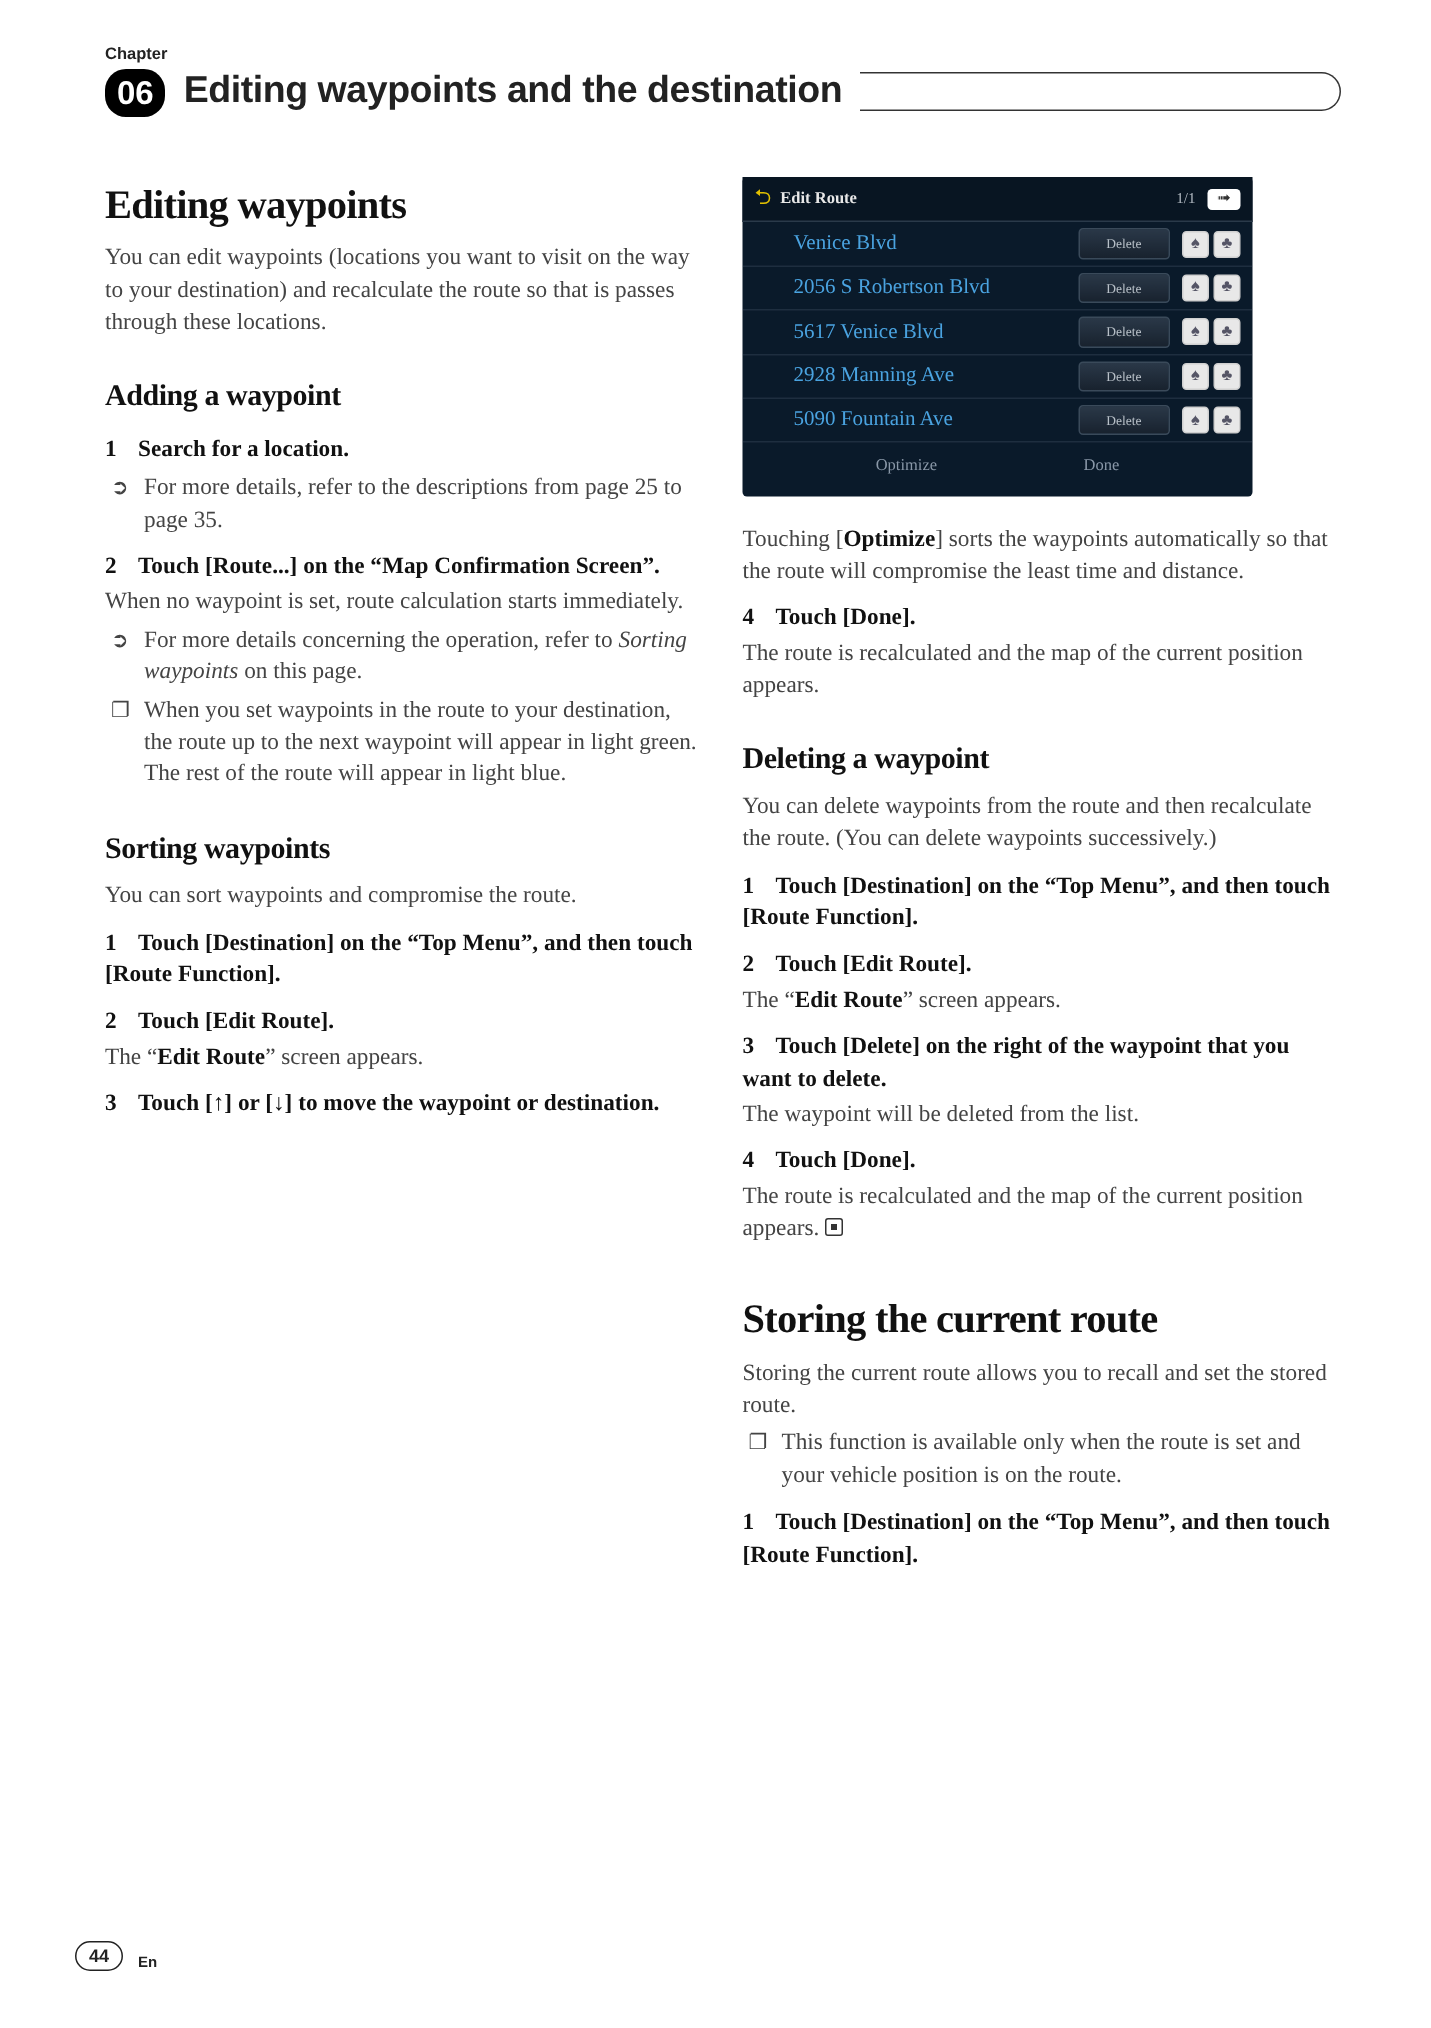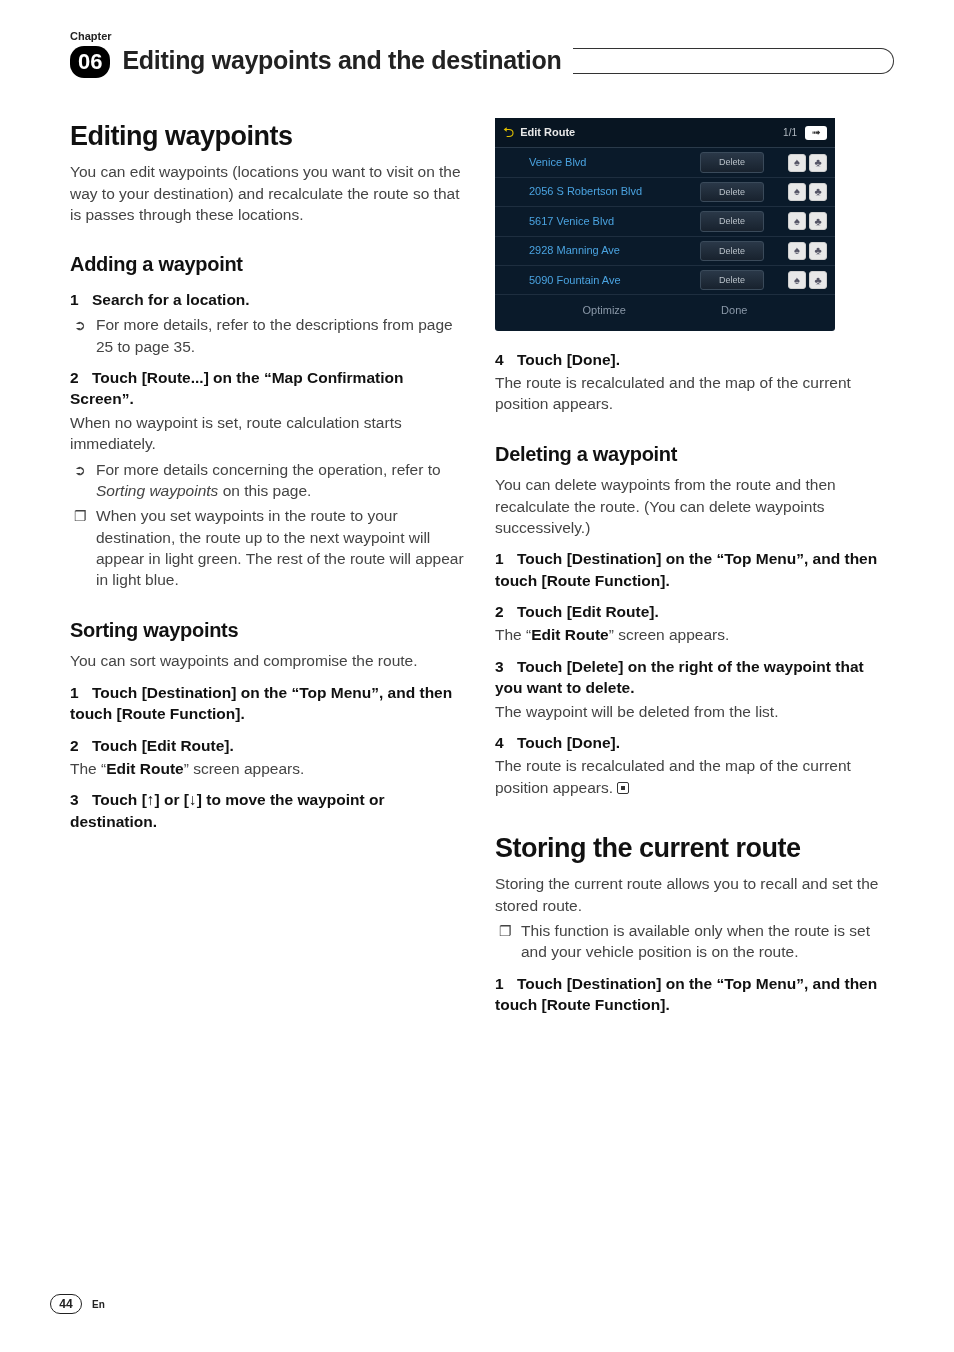--- a/index.html
+++ b/index.html
@@ -46,20 +46,21 @@
     border-left: none;
     border-radius: 0 16px 16px 0;
     border-bottom-width:1px;
     border-top-width:1px;
     position: relative;
     top: 2px;
   }
   .columns {
     display: flex;
     gap: 26px;
+    font-family: Liberation Serif, serif;
   }
   .col {
     flex: 1;
     font-size: 15.5px;
     line-height: 1.38;
     color: #444;
   }
   h1.section {
     font-size: 27px;
     font-weight: 800;
@@ -122,25 +123,25 @@
   .shot-head .fwd {
     background:#fff; color:#333; border-radius:3px;
     width:22px; height:14px; display:flex; align-items:center; justify-content:center;
     font-size:11px;
   }
   .shot-row {
     display:flex; align-items:center;
     padding:4px 8px 4px 34px;
     border-bottom:1px solid rgba(120,140,160,.18);
   }
-  .shot-row .name { flex:1; color:#4aa3e0; font-size:11px;}
+  .shot-row .name { flex:1; color:#4aa3e0; font-size:14px;}
   .shot-row .del {
     background:linear-gradient(#2a3848,#18222e);
     color:#b8c0c8; font-size:9px; padding:3px 18px;
-    border-radius:3px; border:1px solid #3a4a5a; margin-right:21px;
+    border-radius:3px; border:1px solid #3a4a5a; margin-right:5px;
   }
   .shot-row .arrow {
     width:18px; height:18px; background:#e8e8e8; border-radius:3px;
     display:flex; align-items:center; justify-content:center;
     color:#556; font-size:11px; margin-left:3px;
     border:1px solid #cfcfcf;
   }
   .shot-foot {
     display:flex; justify-content:space-around;
     padding:8px 40px 2px;
@@ -149,21 +150,21 @@
   .end-icon {
     display:inline-block; border:1px solid #333; width:12px; height:12px;
     position:relative; top:1px; border-radius:2px;
   }
   .end-icon::after{
     content:""; position:absolute; left:3px; top:3px; width:4px; height:4px;
     background:#333;
   }
   .footer {
     position:absolute; bottom:38px; left:50px;
-    display:flex; align-items:center; gap:10px;
+    display:flex; align-items:flex-end; gap:10px;
   }
   .page-num {
     border:1.5px solid #222; border-radius:50%;
     width:32px; height:20px; border-radius:12px;
     display:flex; align-items:center; justify-content:center;
     font-size:12px; font-weight:bold;
   }
   .lang { font-size:10px; font-weight:bold;}
 </style>
 </head>
@@ -240,20 +241,21 @@
           <span class="del">Delete</span>
           <span class="arrow">♠</span>
           <span class="arrow">♣</span>
         </div>
         <div class="shot-foot">
           <span>Optimize</span>
           <span>Done</span>
         </div>
       </div>
 
+      <p class="body-p"><span>Touching [</span><span class="bold">Optimize</span><span>] sorts the waypoints automatically so that the route will compromise the least time  and distance.</span></p>
 
       <p class="step"><span class="num">4</span><span>Touch [Done].</span></p>
       <p class="body-p">The route is recalculated and the map of the current position appears.</p>
 
       <h2 class="sub">Deleting a waypoint</h2>
       <p class="body-p">You can delete waypoints from the route and then recalculate the route. (You can delete waypoints successively.)</p>
       <p class="step"><span class="num">1</span><span>Touch [Destination] on the “Top Menu”, and then touch [Route Function].</span></p>
       <p class="step"><span class="num">2</span><span>Touch [Edit Route].</span></p>
       <p class="body-p"><span>The “</span><span class="bold">Edit Route</span><span>” screen appears.</span></p>
       <p class="step"><span class="num">3</span><span>Touch [Delete] on the right of the waypoint that you want to delete.</span></p>

